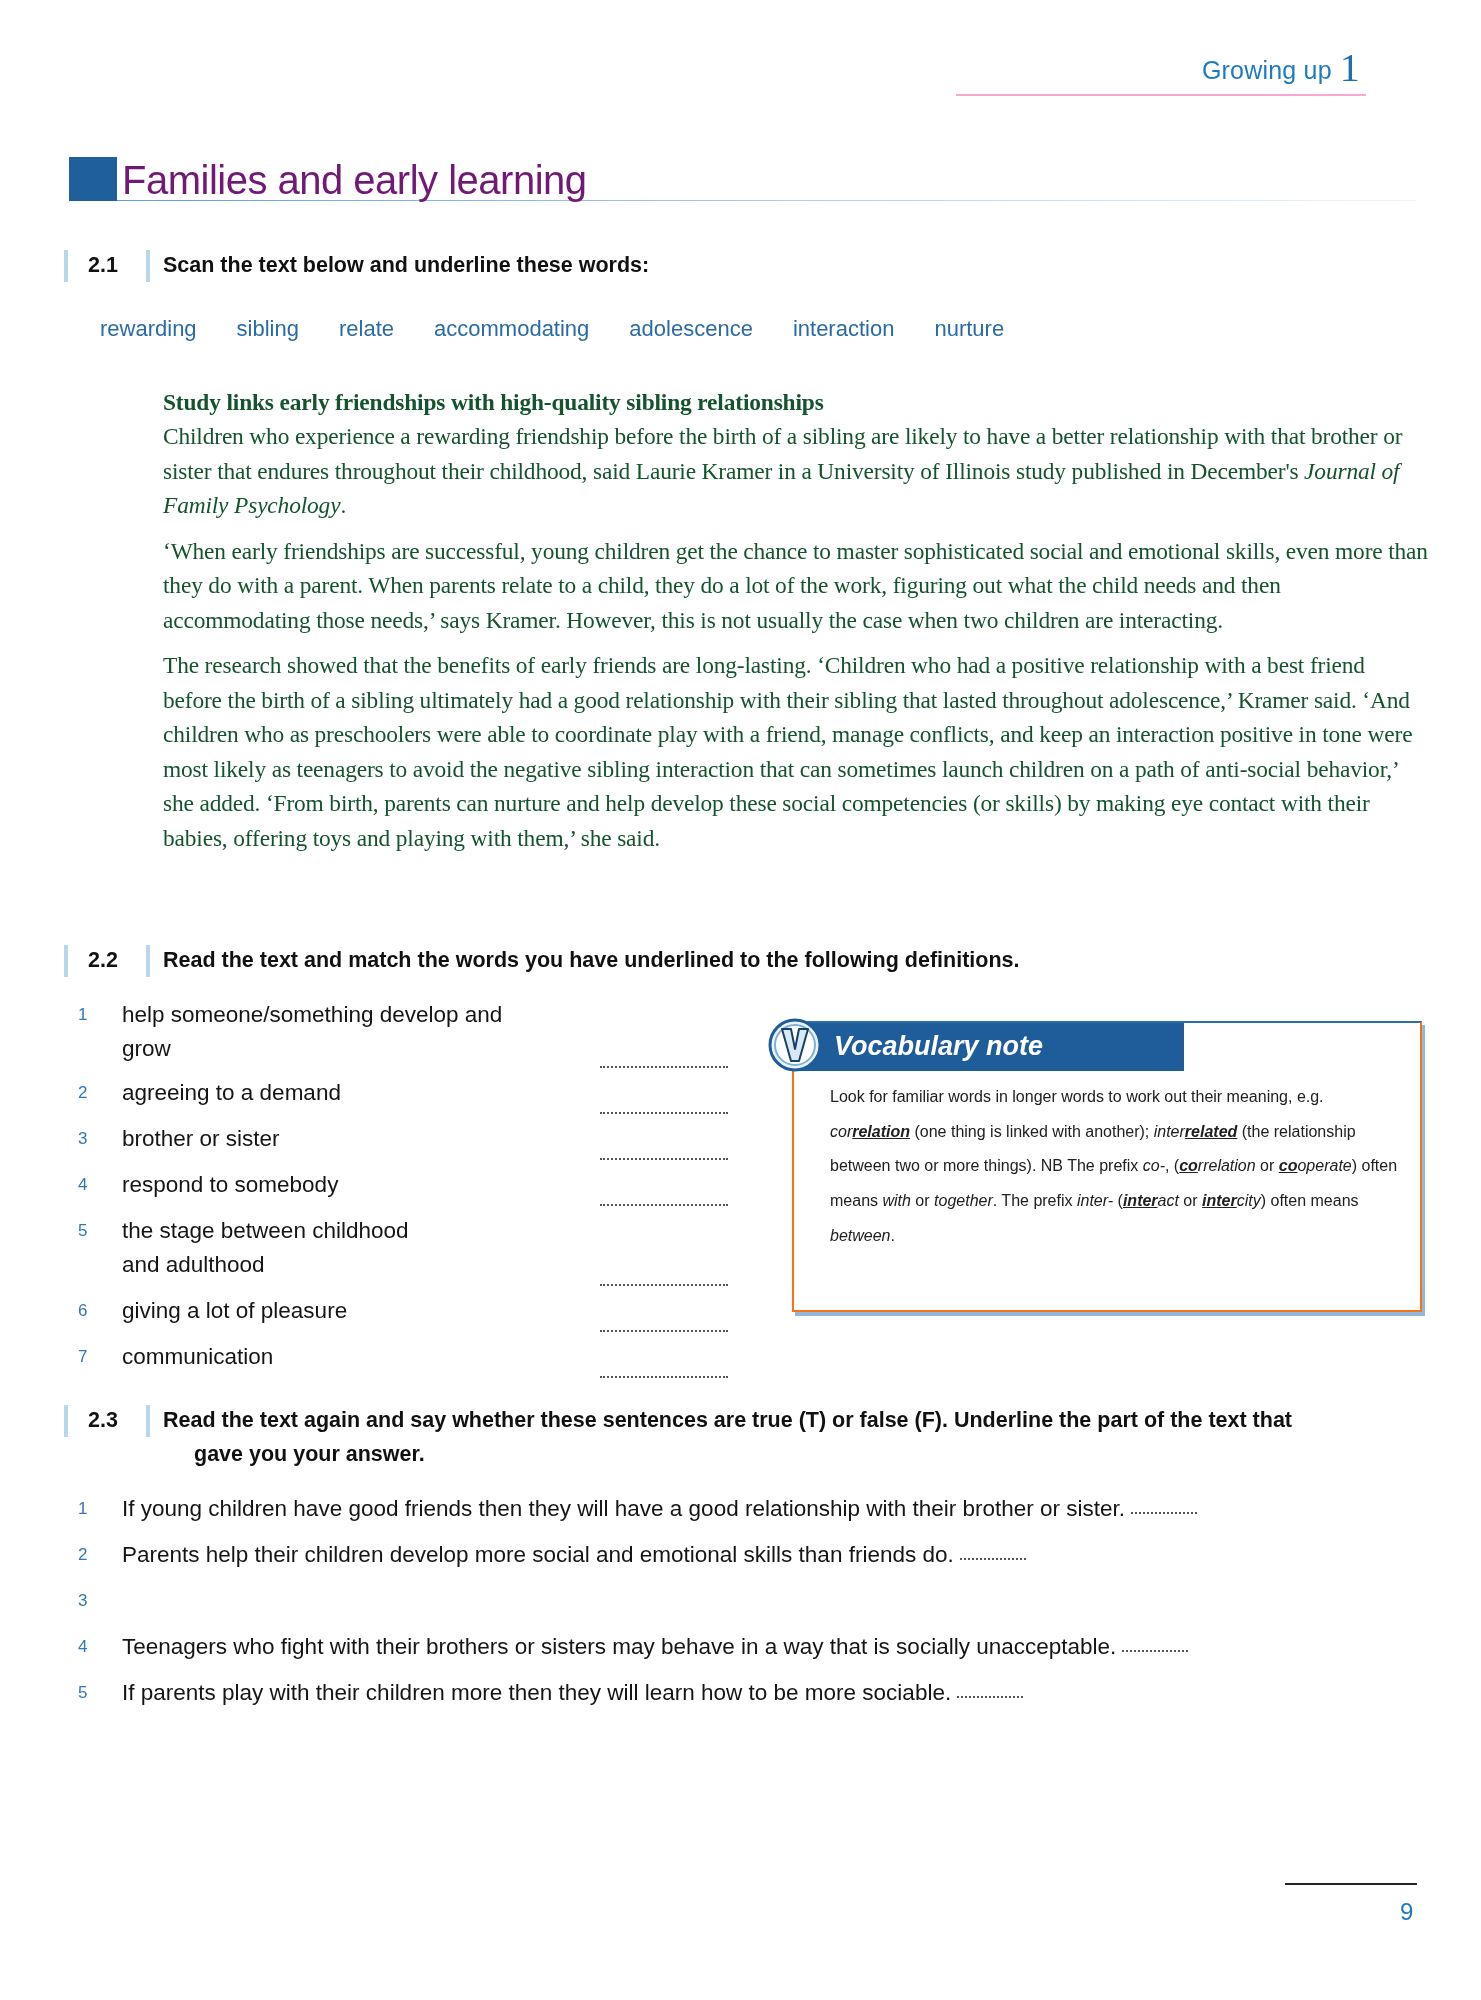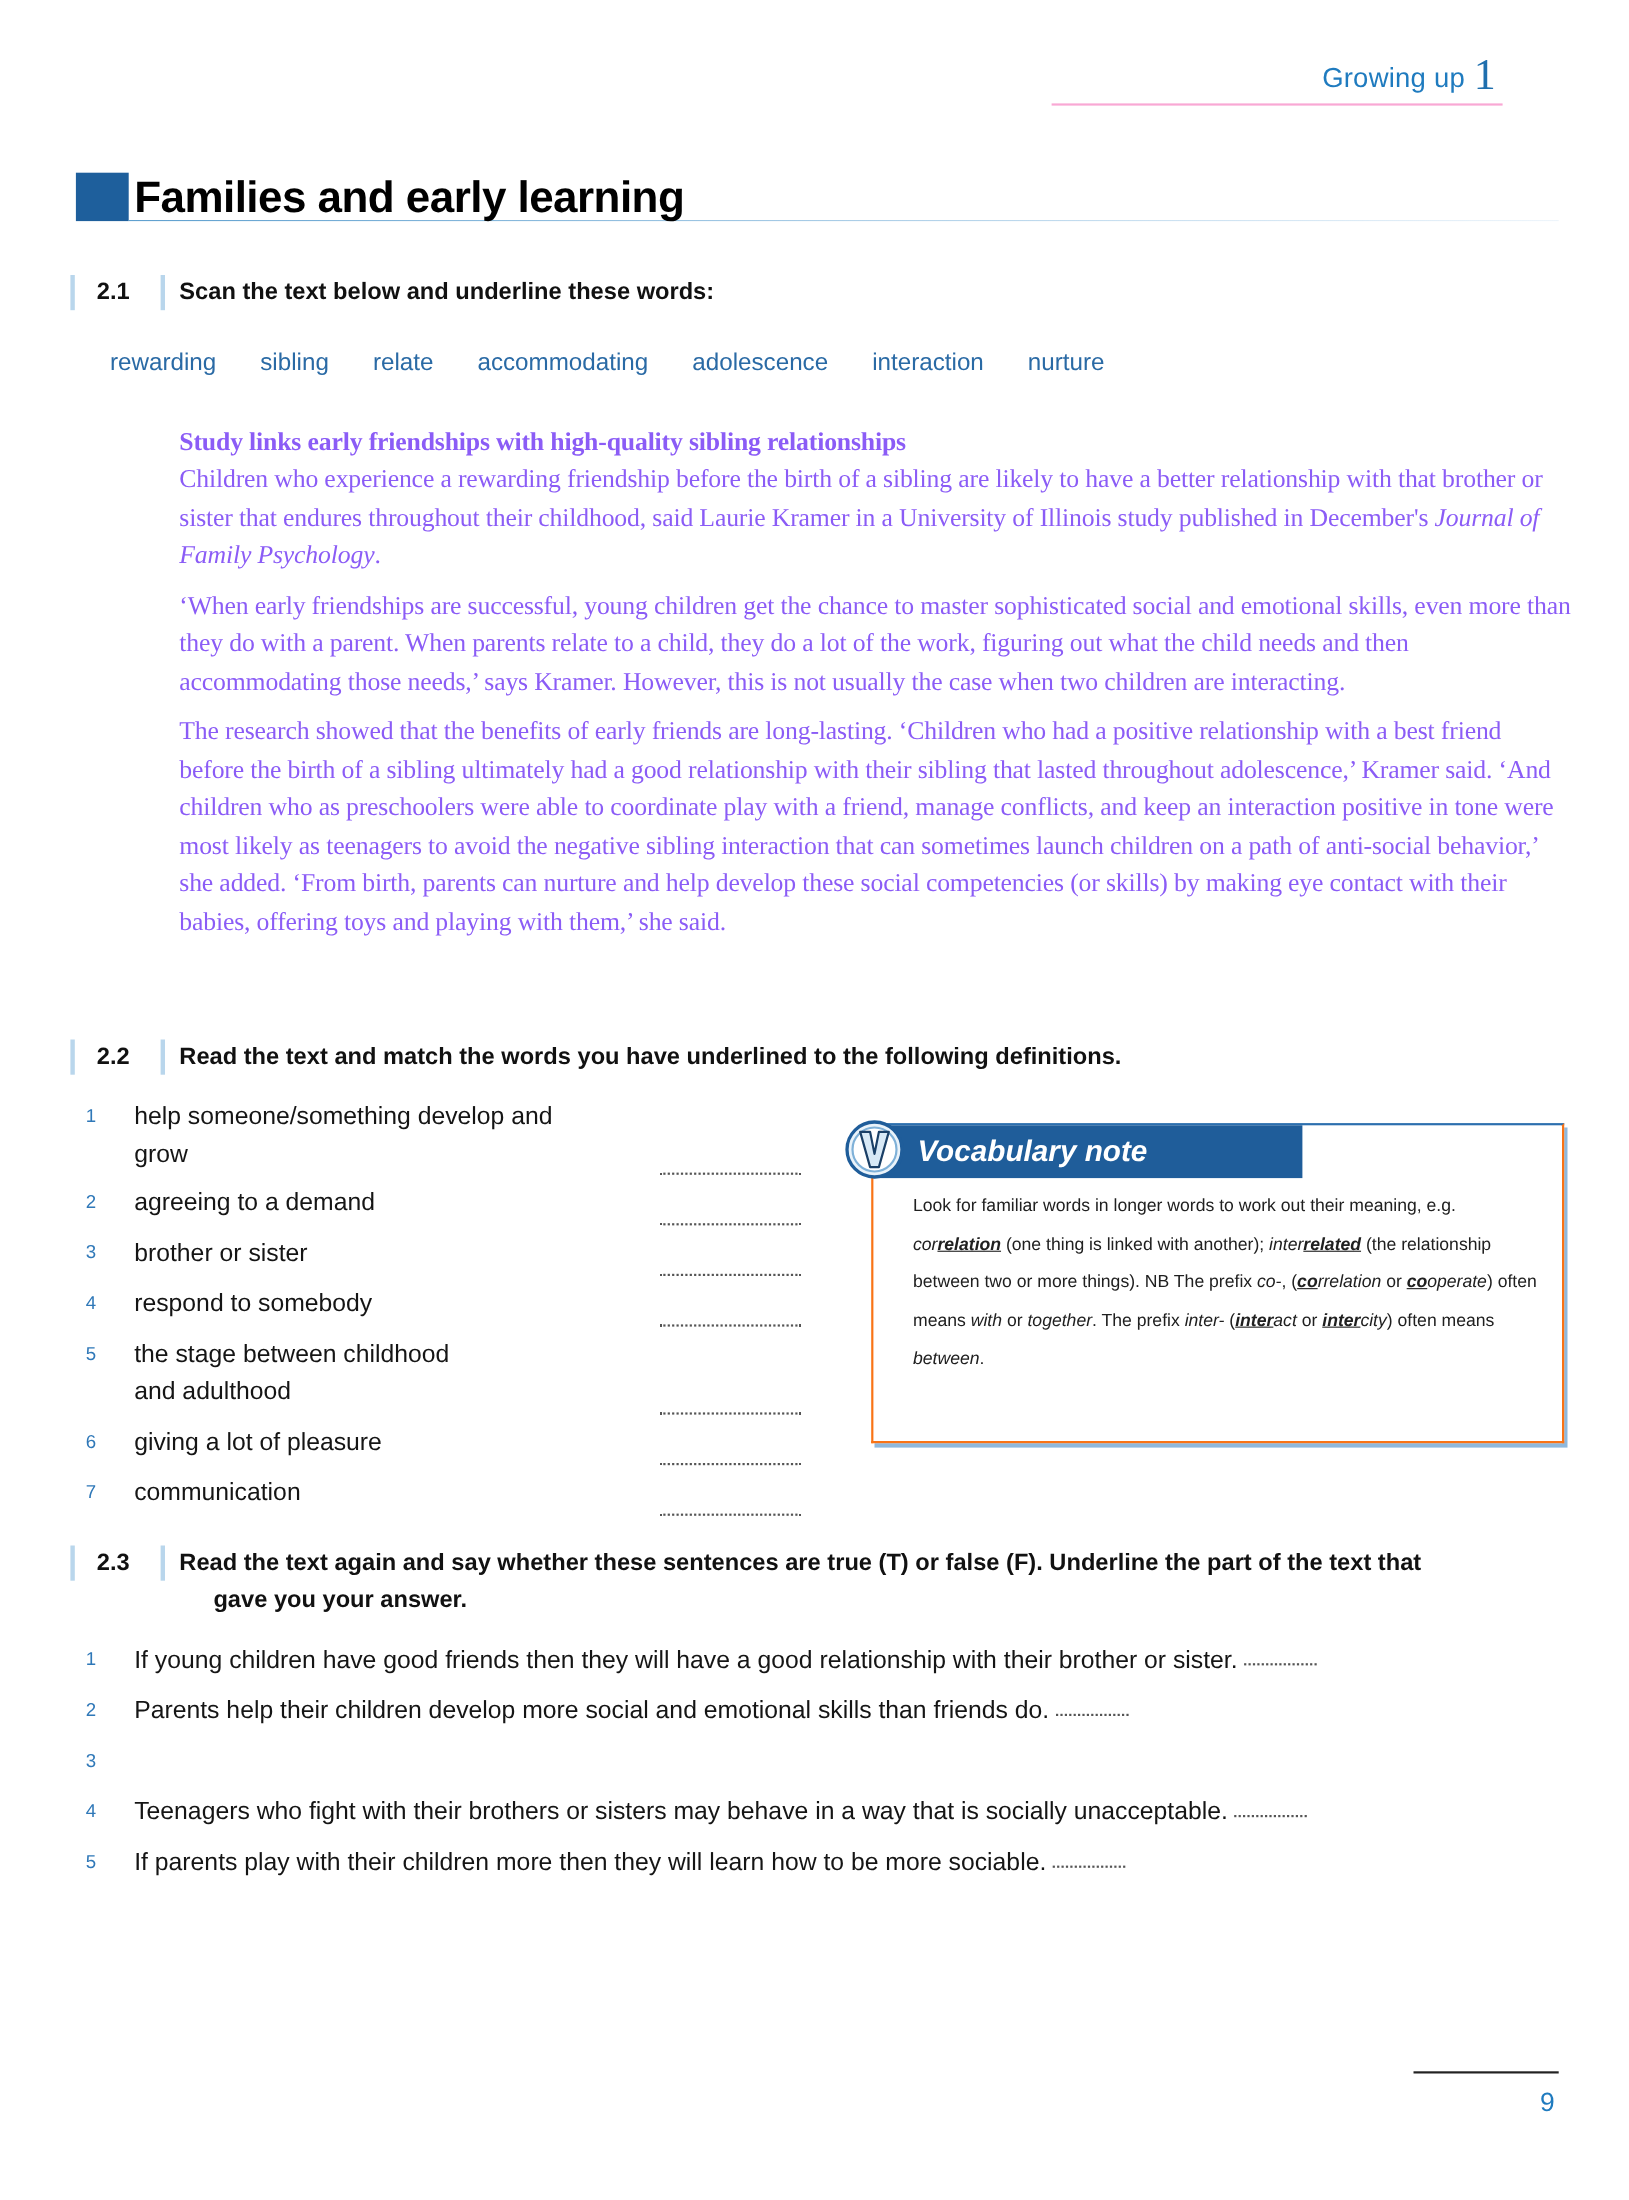--- a/index.html
+++ b/index.html
@@ -5,34 +5,34 @@
     * { box-sizing: border-box; margin: 0; padding: 0; }
     html, body { width: 1481px; height: 2000px; background: #ffffff; }
     body { position: relative; font-family: "DejaVu Sans", sans-serif; color: #1a1a1a; overflow: hidden; }
 
     .hdr { position: absolute; left: 956px; top: 40px; width: 410px; height: 56px; border-bottom: 2px solid #f9a8d4; }
     .hdr-text { position: absolute; right: 6px; top: 4px; color: #1f7bbf; font-family: "Liberation Sans", sans-serif; font-size: 25px; letter-spacing: 0.2px; }
     .hdr-num { font-family: "Liberation Serif", serif; font-size: 40px; margin-left: 8px; color: #1f6fae; vertical-align: -2px; }
 
     .title-block { position: absolute; left: 69px; top: 157px; width: 48px; height: 44px; background: #1e5f9c; }
     .title-line { position: absolute; left: 117px; top: 200px; width: 1300px; height: 1px; background: linear-gradient(90deg, #5fa0cf, #c8dff0 70%, #eef5fb); }
-    .title { position: absolute; left: 122px; top: 158px; font-family: "Liberation Sans", sans-serif; font-weight: bold; font-size: 40px; color: #000000; letter-spacing: -0.5px; }
+    .title { position: absolute; left: 122px; top: 158px; font-family: "Liberation Sans", sans-serif; font-weight: normal; font-size: 40px; color: #701a75; letter-spacing: -0.5px; }
 
     .ex-head { position: absolute; left: 64px; font-family: "Liberation Sans", sans-serif; font-weight: bold; font-size: 21.5px; color: #111; }
     .ex-num { position: absolute; left: 0; top: 0; width: 96px; height: 32px; }
     .ex-num .bar { position: absolute; top: 0; width: 4px; height: 32px; background: #b9d6ec; }
     .ex-num .bar.l { left: 0; }
     .ex-num .bar.r { left: 82px; }
     .ex-num .n { position: absolute; left: 24px; top: 3px; }
     .ex-text { position: absolute; left: 99px; top: 3px; white-space: nowrap; }
 
     .words { position: absolute; left: 100px; top: 316px; display: flex; gap: 0; font-family: "Liberation Sans", sans-serif; font-size: 22px; color: #2a6aa5; }
     .words span { margin-right: 40px; }
 
-    .article { position: absolute; left: 163px; top: 385px; width: 1265px; font-family: "Liberation Serif", serif; font-size: 23.4px; line-height: 34.5px; color: #8b5cf6; letter-spacing: -0.15px; }
+    .article { position: absolute; left: 163px; top: 385px; width: 1265px; font-family: "Liberation Serif", serif; font-size: 23.4px; line-height: 34.5px; color: #14532d; letter-spacing: -0.15px; }
     .article h3 { font-weight: bold; font-size: 23.4px; line-height: 34px; }
     .article p { margin-bottom: 11px; }
     .article i { font-style: italic; }
 
     .defs { position: absolute; left: 78px; top: 998px; width: 650px; font-family: "Liberation Sans", sans-serif; font-size: 22.5px; color: #151515; }
     .def-row { position: relative; line-height: 34px; }
     .def-num { position: absolute; left: 0; top: 0; color: #2f78b8; font-size: 17px; width: 20px; }
     .def-text { margin-left: 44px; display: block; width: 440px; }
     .def-blank { position: absolute; left: 522px; bottom: 8px; width: 128px; border-bottom: 2px dotted #555; height: 2px; }
 

